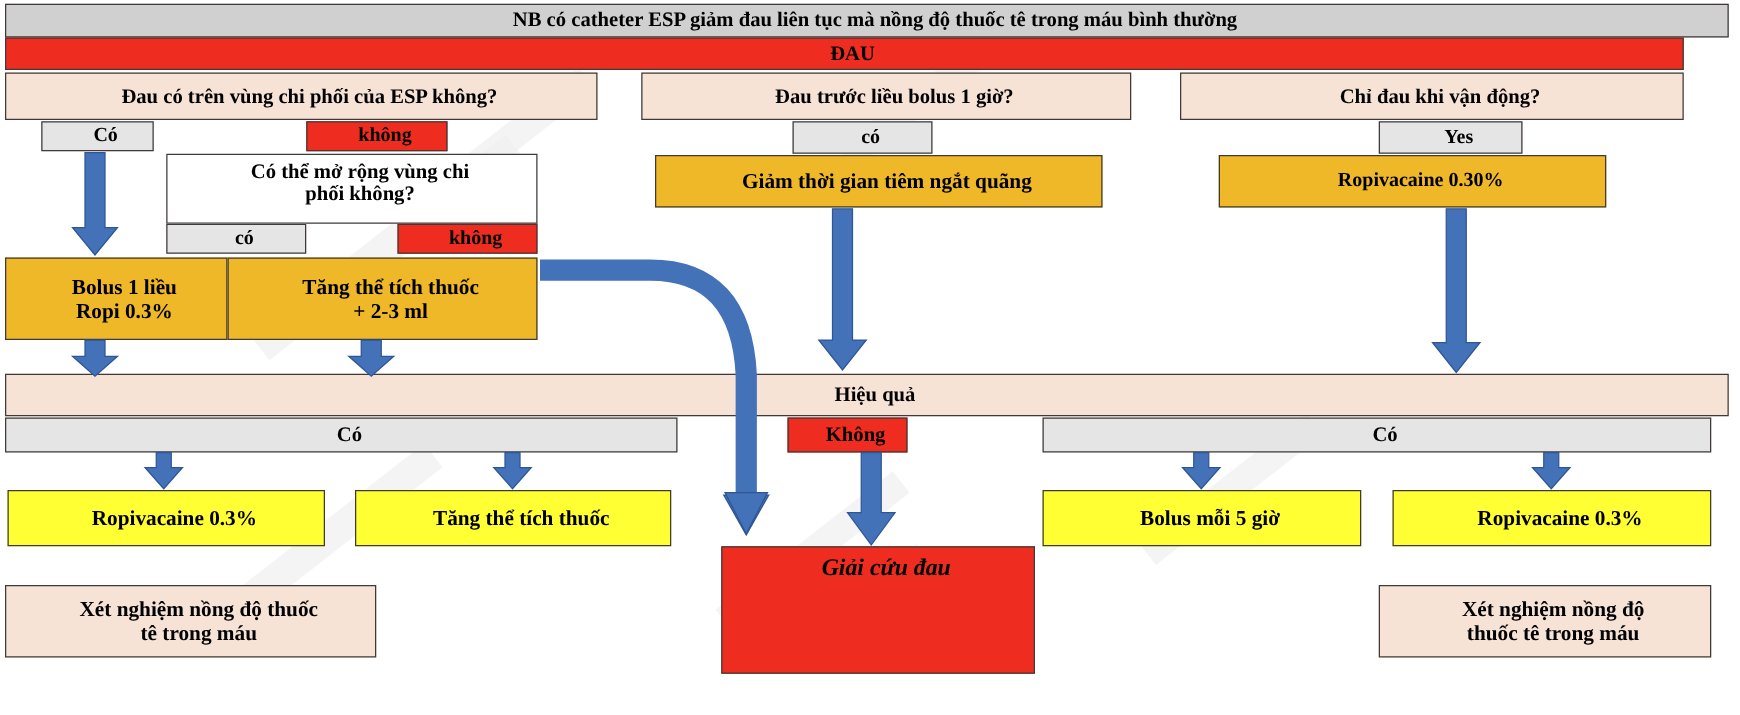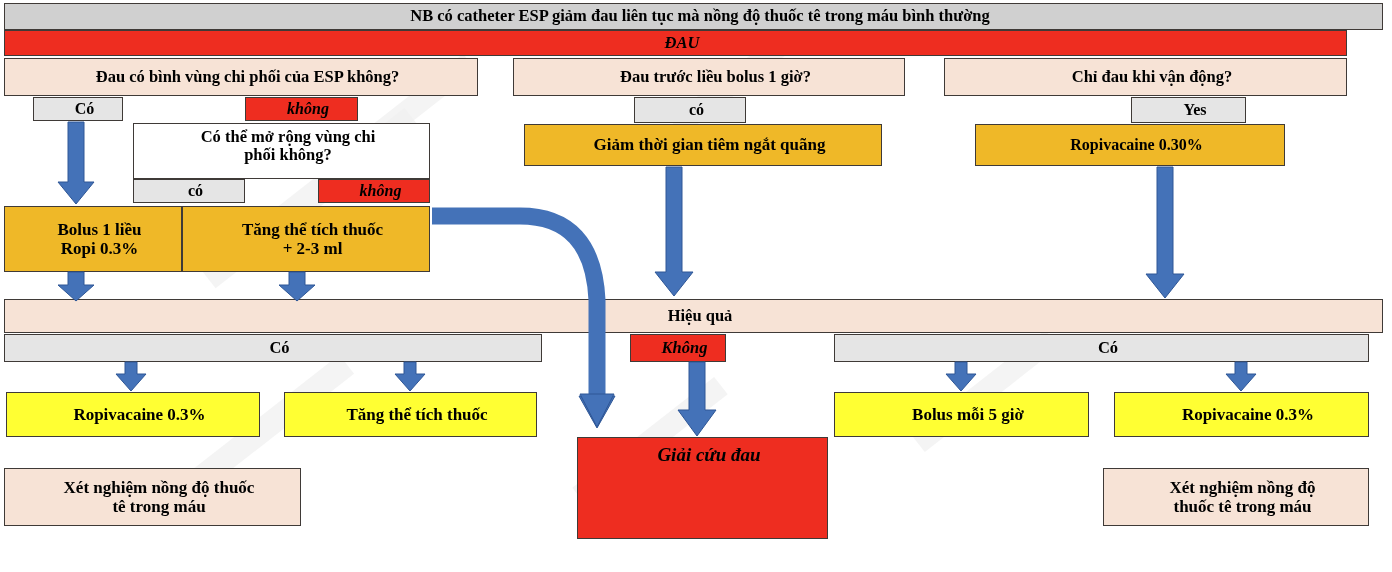--- a/index.html
+++ b/index.html
@@ -23,21 +23,21 @@
     justify-content: center;
     text-align: center;
     font-weight: bold;
     color: #000000;
     line-height: 1.12;
     border: 1px solid #3f3a37;
     white-space: pre-line;
     padding-left: 13px;
   }
   .gray   { background: #d0d0d0; }
-  .red    { background: #ee2d20; font-style: italic; }
+  .red    { background: #ee2d20; }
   .cream  { background: #f7e3d6; }
   .green  { background: #e5e5e5; }
   .orange { background: #efb828; }
   .yellow { background: #ffff33; text-align: center; }
   .white  { background: #ffffff; }
   .italic { font-style: italic; }
   .align-top { align-items: flex-start; padding-top: 4px; }
   svg.arrows {
     position: absolute;
     left: 0; top: 0;
@@ -62,21 +62,21 @@
   <div class="wm" style="left:300px; top:110px; width:190px; height:22px;"></div>
   <div class="wm" style="left:660px; top:70px; width:150px; height:22px;"></div>
   <div class="wm" style="left:150px; top:420px; width:220px; height:24px;"></div>
   <div class="wm" style="left:900px; top:380px; width:170px; height:22px;"></div>
   <div class="wm" style="left:560px; top:430px; width:180px; height:22px;"></div>
 
   <div class="box gray" style="left:4px; top:3px; width:1379px; height:27px; font-size:16.5px;">NB có catheter ESP giảm đau liên tục mà nồng độ thuốc tê trong máu bình thường</div>
 
   <div class="box red" style="left:4px; top:30px; width:1343px; height:26px; font-size:16.5px;">ĐAU</div>
 
-  <div class="box cream" style="left:4px; top:58px; width:474px; height:38px; font-size:16.5px;">Đau có bình vùng chi phối của ESP không?</div>
+  <div class="box cream" style="left:4px; top:58px; width:474px; height:38px; font-size:16.5px;">Đau có trên vùng chi phối của ESP không?</div>
 
   <div class="box green" style="left:33px; top:97px; width:90px; height:24px; font-size:16px;">Có</div>
 
   <div class="box red" style="left:245px; top:97px; width:113px; height:24px; font-size:16px;">không</div>
 
   <div class="box white align-top" style="left:133px; top:123px; width:297px; height:56px; font-size:16.5px;">Có thể mở rộng vùng chi
 phối không?</div>
 
   <div class="box green" style="left:133px; top:179px; width:112px; height:24px; font-size:16px;">có</div>
 
@@ -89,21 +89,21 @@
 + 2-3 ml</div>
 
   <div class="box cream" style="left:513px; top:58px; width:392px; height:38px; font-size:16.5px;">Đau trước liều bolus 1 giờ?</div>
 
   <div class="box green" style="left:634px; top:97px; width:112px; height:26px; font-size:16px;">có</div>
 
   <div class="box orange" style="left:524px; top:124px; width:358px; height:42px; font-size:17px;">Giảm thời gian tiêm ngắt quãng</div>
 
   <div class="box cream" style="left:944px; top:58px; width:403px; height:38px; font-size:16.5px;">Chỉ đau khi vận động?</div>
 
-  <div class="box green" style="left:1103px; top:97px; width:115px; height:26px; font-size:16px;margin-left:28px;">Yes</div>
+  <div class="box green" style="left:1103px; top:97px; width:115px; height:26px; font-size:16px;">Yes</div>
 
   <div class="box orange" style="left:975px; top:124px; width:310px; height:42px; font-size:16px;">Ropivacaine 0.30%</div>
 
   <div class="box cream" style="left:4px; top:299px; width:1379px; height:34px; font-size:16.5px;">Hiệu quả</div>
 
   <div class="box green" style="left:4px; top:334px; width:538px; height:28px; font-size:16.5px;">Có</div>
 
   <div class="box red" style="left:630px; top:334px; width:96px; height:28px; font-size:16.5px;">Không</div>
 
   <div class="box green" style="left:834px; top:334px; width:535px; height:28px; font-size:16.5px;">Có</div>

